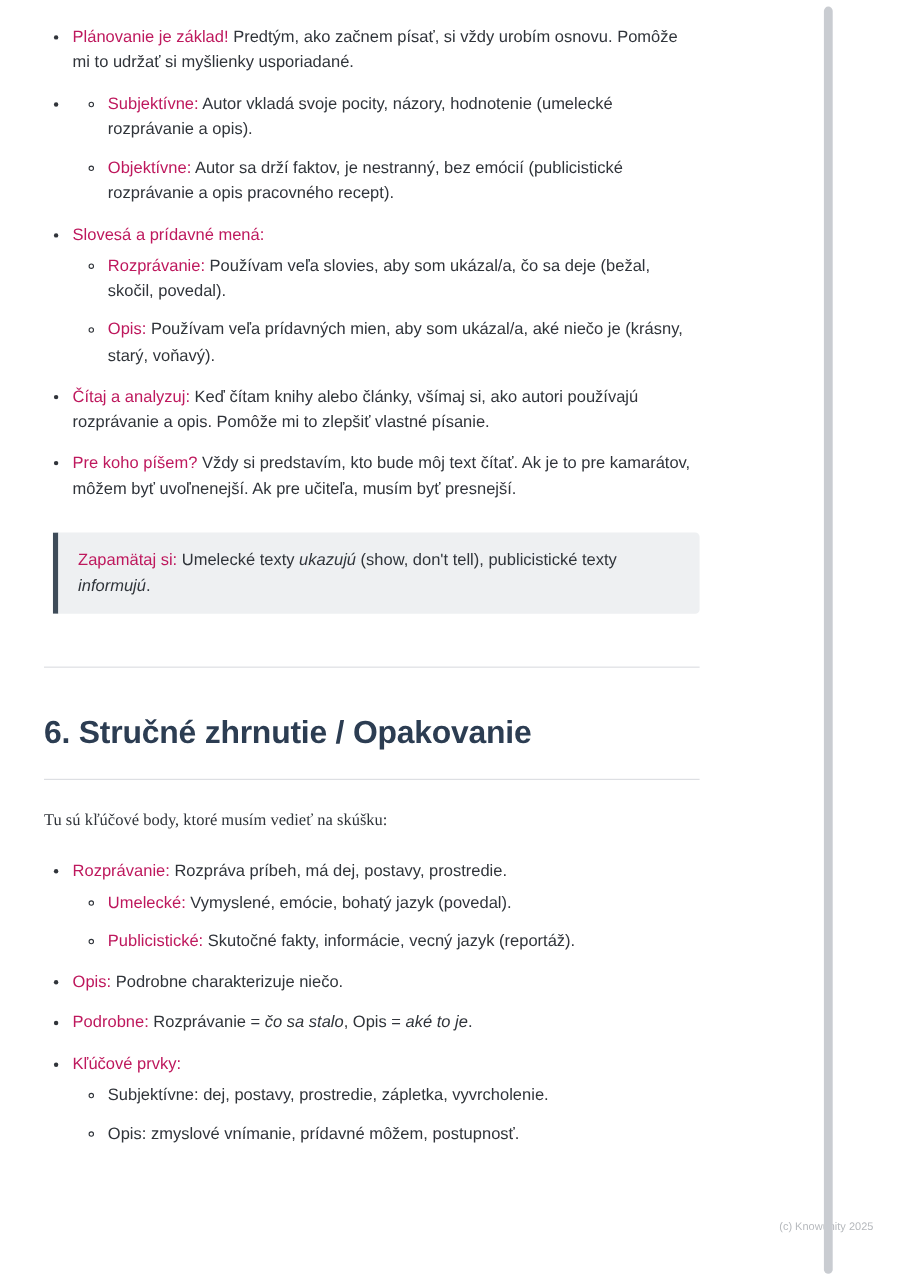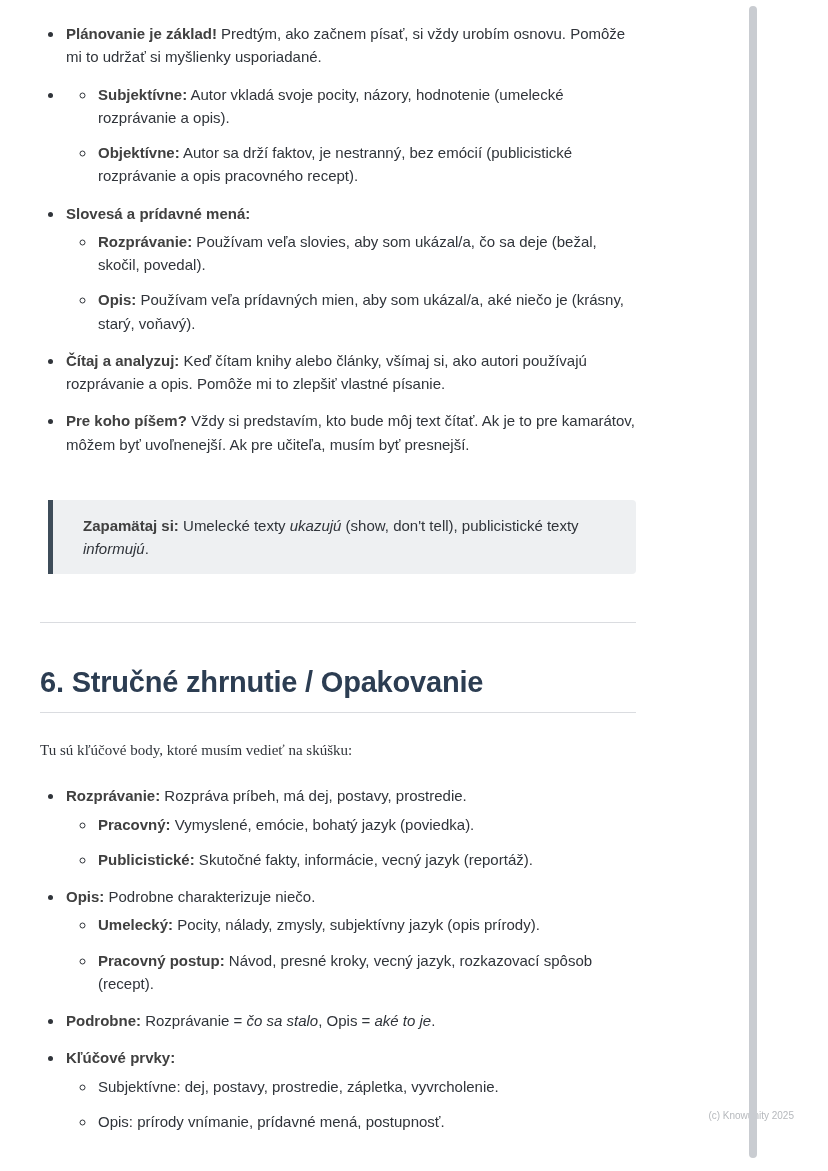--- a/index.html
+++ b/index.html
@@ -20,43 +20,43 @@
     width: 596px;
     padding-top: 22px;
     font-size: 15px;
     line-height: 1.55;
   }
   ul.toplist { list-style: disc outside; margin: 0; padding-left: 24px; }
   ul.toplist > li { margin-bottom: 14px; padding-left: 2px; }
   ul.sublist { list-style: circle outside; margin: 5px 0 0 0; padding-left: 30px; }
   ul.sublist > li { margin-bottom: 12px; padding-left: 2px; }
   ul.sublist > li:last-child { margin-bottom: 2px; }
-  strong { font-weight: 700; color: #404040; }
+  strong { font-weight: 400; color: #be185d; }
   em { font-style: italic; }
   blockquote.callout {
-    margin: 44px 0 0 8px;
+    margin: 28px 0 0 8px;
     background: var(--callout-bg, #eef0f2);
     border-left: 5px solid var(--callout-border, #3e4c59);
     border-radius: 0 4px 4px 0;
-    padding: 14px 30px;
+    padding: 14px 18px;
   }
   .callout-text { margin: 0; }
   hr.divider {
     border: none;
     border-top: 1px solid var(--divider, #dadce0);
     margin: 48px 0 0 0;
   }
   h2.heading {
     margin: 42px 0 0 0;
     font-size: 29px;
     line-height: 1.2;
     font-weight: 700;
     color: var(--heading, #2c3d52);
     border-bottom: 1px solid var(--divider, #dadce0);
-    padding-bottom: 12px;
+    padding-bottom: 24px;
     letter-spacing: -0.2px;
   }
   p.intro { margin: 26px 0 0 0; font-family: Liberation Serif, serif; }
   ul.toplist.summary { margin-top: 22px; }
   .scrollbar {
     position: absolute;
     left: 749px;
     top: 6px;
     width: 8px;
     height: 1152px;
@@ -98,31 +98,28 @@
   </blockquote>
 
   <hr class="divider">
 
   <h2 class="heading">6. Stručné zhrnutie / Opakovanie</h2>
 
   <p class="intro">Tu sú kľúčové body, ktoré musím vedieť na skúšku:</p>
 
   <ul class="toplist summary">
       <li><strong>Rozprávanie:</strong><span> Rozpráva príbeh, má dej, postavy, prostredie.</span><ul class="sublist">
-          <li><strong>Pracovný:</strong><span> Vymyslené, emócie, bohatý jazyk (poviedka).</span></li>
+          <li><strong>Umelecké:</strong><span> Vymyslené, emócie, bohatý jazyk (povedal).</span></li>
           <li><strong>Publicistické:</strong><span> Skutočné fakty, informácie, vecný jazyk (reportáž).</span></li>
         </ul></li>
-      <li><strong>Opis:</strong><span> Podrobne charakterizuje niečo.</span><ul class="sublist">
-          <li><strong>Umelecký:</strong><span> Pocity, nálady, zmysly, subjektívny jazyk (opis prírody).</span></li>
-          <li><strong>Pracovný postup:</strong><span> Návod, presné kroky, vecný jazyk, rozkazovací spôsob (recept).</span></li>
-        </ul></li>
+      <li><strong>Opis:</strong><span> Podrobne charakterizuje niečo.</span></li>
       <li><strong>Podrobne:</strong><span> Rozprávanie = </span><em>čo sa stalo</em><span>, Opis = </span><em>aké to je</em><span>.</span></li>
       <li><strong>Kľúčové prvky:</strong><ul class="sublist">
           <li><span>Subjektívne: dej, postavy, prostredie, zápletka, vyvrcholenie.</span></li>
-          <li><span>Opis: prírody vnímanie, prídavné mená, postupnosť.</span></li>
+          <li><span>Opis: zmyslové vnímanie, prídavné môžem, postupnosť.</span></li>
         </ul></li>
     </ul>
 
 </div>
 
 <div class="scrollbar">
   <div class="scrollbar-thumb"></div>
 </div>
 
 <div class="watermark">(c) Knowunity 2025</div>

